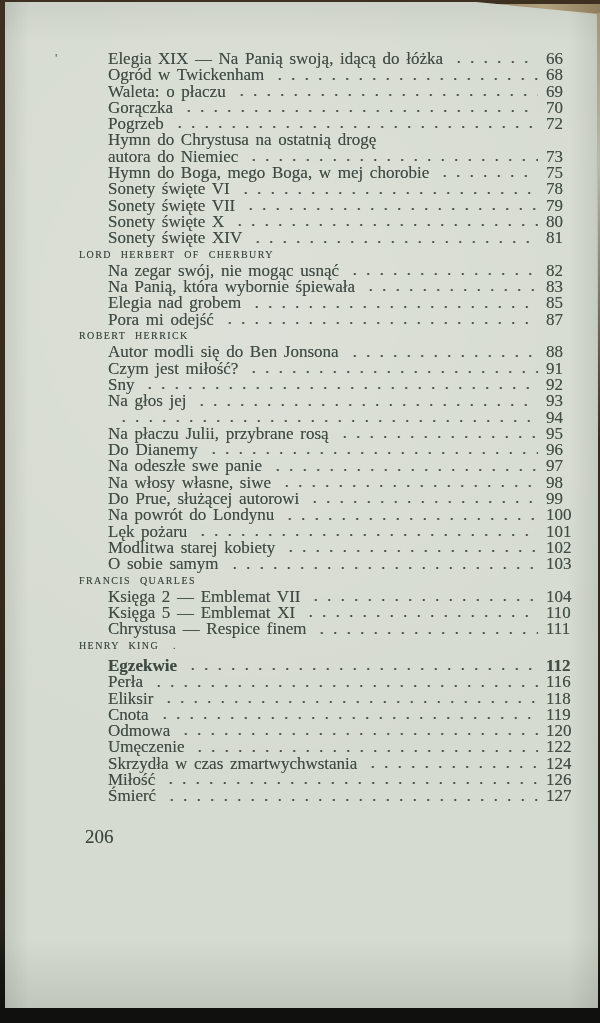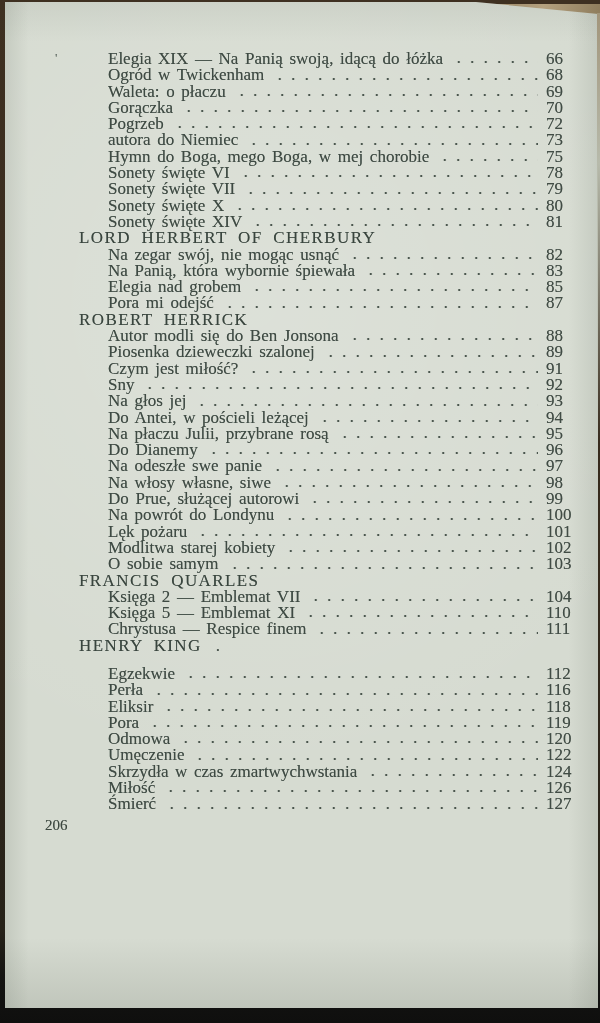--- a/index.html
+++ b/index.html
@@ -34,35 +34,35 @@
   }
   .toc{width:100%;}
   .row{
     display:flex;height:16.3px;align-items:flex-start;
     color:var(--ink,#3e4a43);font-size:17px;line-height:16.3px;
     word-spacing:2.4px;padding-right:24px;
     text-shadow:0 0 0.5px rgba(62,74,67,0.5);
   }
   .row.entry{padding-left:103px;}
   .row.header{
-    padding-left:74px;font-size:17px;letter-spacing:1.4px;word-spacing:5px;
+    padding-left:74px;font-size:10px;letter-spacing:1.4px;word-spacing:5px;
     color:#39453e;
   }
-  .gap{margin-top:12px;}
+  .gap{margin-top:4px;font-weight:bold;}
   .title{white-space:nowrap;}
   .header-mark{margin-left:14px;color:#47524b;}
   .leader{
     flex:1 1 auto;align-self:stretch;margin:0 8px 0 7px;
     background-image:radial-gradient(circle, rgba(60,72,64,0.9) 1.1px, rgba(60,72,64,0) 1.55px);
     background-size:13.5px 4px;background-repeat:repeat-x;
     background-position:left 2px bottom 3px;
   }
   .pagenum{min-width:28px;text-align:left;color:#414c45;}
   .footer{
-    margin-top:4px;padding-left:40px;font-size:15px;color:#3c473f;
+    margin-top:21px;padding-left:80px;font-size:19px;color:#3c473f;
     text-shadow:0 0 0.5px rgba(62,74,67,0.5);
   }
 </style>
 </head>
 <body>
 
 <div class="wedge"></div>
 <div class="paper">
   <span class="artifact">'</span>
   <div class="toc" id="toc">
@@ -85,20 +85,23 @@
         <span class="title">Gorączka</span>
         <span class="leader"></span>
         <span class="pagenum">70</span>
       </div>
       <div class="row entry">
         <span class="title">Pogrzeb</span>
         <span class="leader"></span>
         <span class="pagenum">72</span>
       </div>
       <div class="row entry">
+        <span class="title">Hymn do Chrystusa na ostatnią drogę</span>
+      </div>
+      <div class="row entry">
         <span class="title">autora do Niemiec</span>
         <span class="leader"></span>
         <span class="pagenum">73</span>
       </div>
       <div class="row entry">
         <span class="title">Hymn do Boga, mego Boga, w mej chorobie</span>
         <span class="leader"></span>
         <span class="pagenum">75</span>
       </div>
       <div class="row entry">
@@ -146,41 +149,35 @@
       </div>
       <div class="row header">
         <span class="header-text">ROBERT HERRICK</span>
       </div>
       <div class="row entry">
         <span class="title">Autor modli się do Ben Jonsona</span>
         <span class="leader"></span>
         <span class="pagenum">88</span>
       </div>
       <div class="row entry">
-        <span class="title">Piosenka dzieweczki szalonej</span>
-        <span class="leader"></span>
-        <span class="pagenum">89</span>
-      </div>
-      <div class="row entry">
         <span class="title">Czym jest miłość?</span>
         <span class="leader"></span>
         <span class="pagenum">91</span>
       </div>
       <div class="row entry">
         <span class="title">Sny</span>
         <span class="leader"></span>
         <span class="pagenum">92</span>
       </div>
       <div class="row entry">
         <span class="title">Na głos jej</span>
         <span class="leader"></span>
         <span class="pagenum">93</span>
       </div>
       <div class="row entry">
-        <span class="title">Do Antei, w pościeli leżącej</span>
         <span class="leader"></span>
         <span class="pagenum">94</span>
       </div>
       <div class="row entry">
         <span class="title">Na płaczu Julii, przybrane rosą</span>
         <span class="leader"></span>
         <span class="pagenum">95</span>
       </div>
       <div class="row entry">
         <span class="title">Do Dianemy</span>
@@ -253,21 +250,21 @@
         <span class="title">Perła</span>
         <span class="leader"></span>
         <span class="pagenum">116</span>
       </div>
       <div class="row entry">
         <span class="title">Eliksir</span>
         <span class="leader"></span>
         <span class="pagenum">118</span>
       </div>
       <div class="row entry">
-        <span class="title">Pora</span>
+        <span class="title">Cnota</span>
         <span class="leader"></span>
         <span class="pagenum">119</span>
       </div>
       <div class="row entry">
         <span class="title">Odmowa</span>
         <span class="leader"></span>
         <span class="pagenum">120</span>
       </div>
       <div class="row entry">
         <span class="title">Umęczenie</span>

